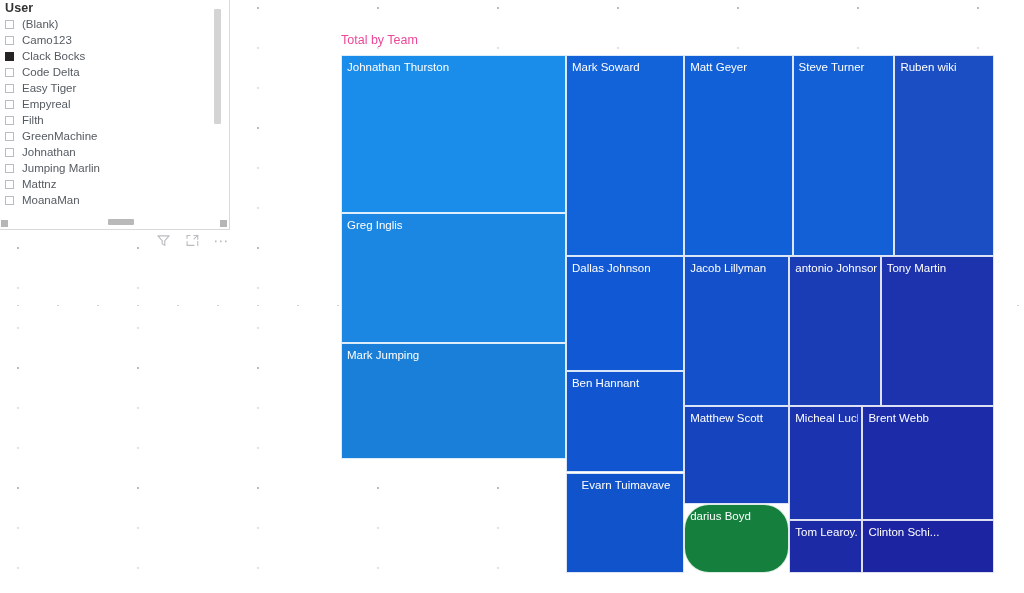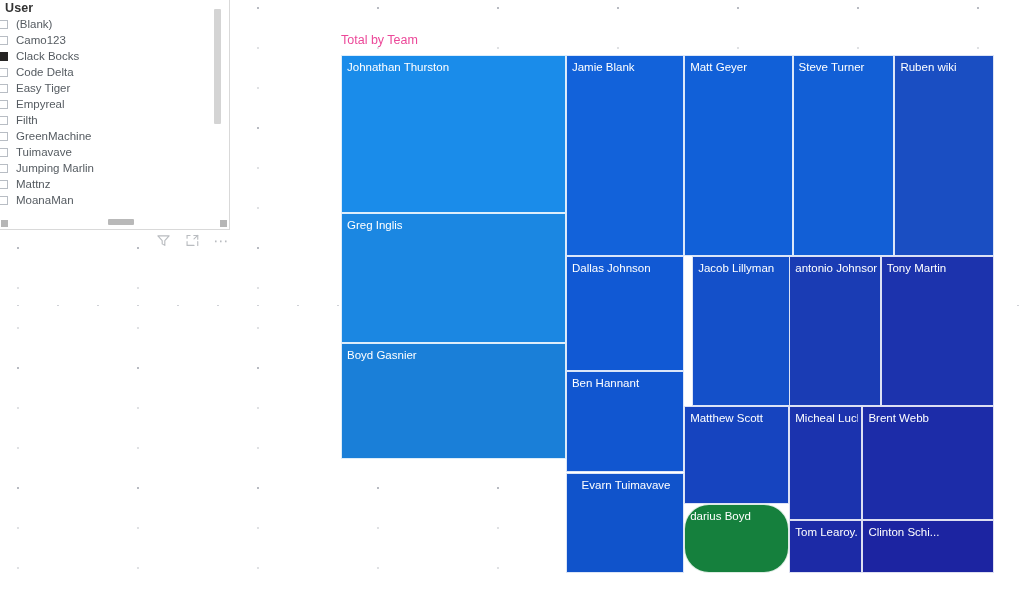--- a/index.html
+++ b/index.html
@@ -62,20 +62,21 @@
     left: 0;
     top: 21px;
     right: 16px;
     bottom: 14px;
     overflow: hidden;
   }
   .slicer-item {
     display: flex;
     align-items: center;
     height: 16px;
+    padding-left: 6px;
     font-size: 11.5px;
     color: #555b61;
     white-space: nowrap;
   }
   .cbox {
     width: 9px;
     height: 9px;
     border: 1px solid #b8bdc4;
     box-sizing: border-box;
     margin-right: 8px;
@@ -236,21 +237,21 @@
       <div class="slicer-item">
         <span class="cbox"></span>
         <span class="slicer-item-label">Filth</span>
       </div>
       <div class="slicer-item">
         <span class="cbox"></span>
         <span class="slicer-item-label">GreenMachine</span>
       </div>
       <div class="slicer-item">
         <span class="cbox"></span>
-        <span class="slicer-item-label">Tuimavave</span>
+        <span class="slicer-item-label">Johnathan</span>
       </div>
       <div class="slicer-item">
         <span class="cbox"></span>
         <span class="slicer-item-label">Jumping Marlin</span>
       </div>
       <div class="slicer-item">
         <span class="cbox"></span>
         <span class="slicer-item-label">Mattnz</span>
       </div>
       <div class="slicer-item">
@@ -293,38 +294,38 @@
 <div id="treemap-visual">
   <div id="treemap-title">Total by Team</div>
   <div id="treemap-plot">
       <div class="tile" style="left: 0%; top: 0%; width: 34.45%; height: 30.5%; background: rgb(26, 140, 234);">
         <span class="tile-label">Johnathan Thurston</span>
       </div>
       <div class="tile" style="left: 0%; top: 30.5%; width: 34.45%; height: 25.1%; background: rgb(27, 135, 226);">
         <span class="tile-label">Greg Inglis</span>
       </div>
       <div class="tile" style="left: 0%; top: 55.6%; width: 34.45%; height: 22.4%; background: rgb(26, 127, 216);">
-        <span class="tile-label">Boyd Gasnier</span>
+        <span class="tile-label">Mark Jumping</span>
       </div>
       <div class="tile" style="left: 34.45%; top: 0%; width: 18.1%; height: 38.8%; background: rgb(18, 98, 218);">
-        <span class="tile-label">Jamie Blank</span>
+        <span class="tile-label">Mark Soward</span>
       </div>
       <div class="tile" style="left: 34.45%; top: 38.8%; width: 18.1%; height: 22.2%; background: rgb(17, 89, 212);">
         <span class="tile-label">Dallas Johnson</span>
       </div>
       <div class="tile" style="left: 34.45%; top: 61%; width: 18.1%; height: 19.6%; background: rgb(17, 86, 208);">
         <span class="tile-label">Ben Hannant</span>
       </div>
       <div class="tile" style="left: 34.45%; top: 80.6%; width: 18.1%; height: 19.4%; background: rgb(16, 83, 203); text-align: center;">
         <span class="tile-label">Evarn Tuimavave</span>
       </div>
       <div class="tile" style="left: 52.55%; top: 0%; width: 16.6%; height: 38.8%; background: rgb(17, 96, 216);">
         <span class="tile-label">Matt Geyer</span>
       </div>
-      <div class="tile" style="left: 52.55%; top: 38.8%; width: 16.1%; height: 29%; background: rgb(20, 80, 201); margin-left: 8px;">
+      <div class="tile" style="left: 52.55%; top: 38.8%; width: 16.1%; height: 29%; background: rgb(20, 80, 201);">
         <span class="tile-label">Jacob Lillyman</span>
       </div>
       <div class="tile" style="left: 52.55%; top: 67.8%; width: 16.1%; height: 18.8%; background: rgb(22, 68, 191);">
         <span class="tile-label">Matthew Scott</span>
       </div>
       <div class="tile" style="left: 52.55%; top: 86.6%; width: 16.1%; height: 13.4%; background: #15803d; border-radius: 25px;">
         <span class="tile-label">darius Boyd</span>
       </div>
       <div class="tile" style="left: 69.15%; top: 0%; width: 15.6%; height: 38.8%; background: rgb(18, 95, 214);">
         <span class="tile-label">Steve Turner</span>

